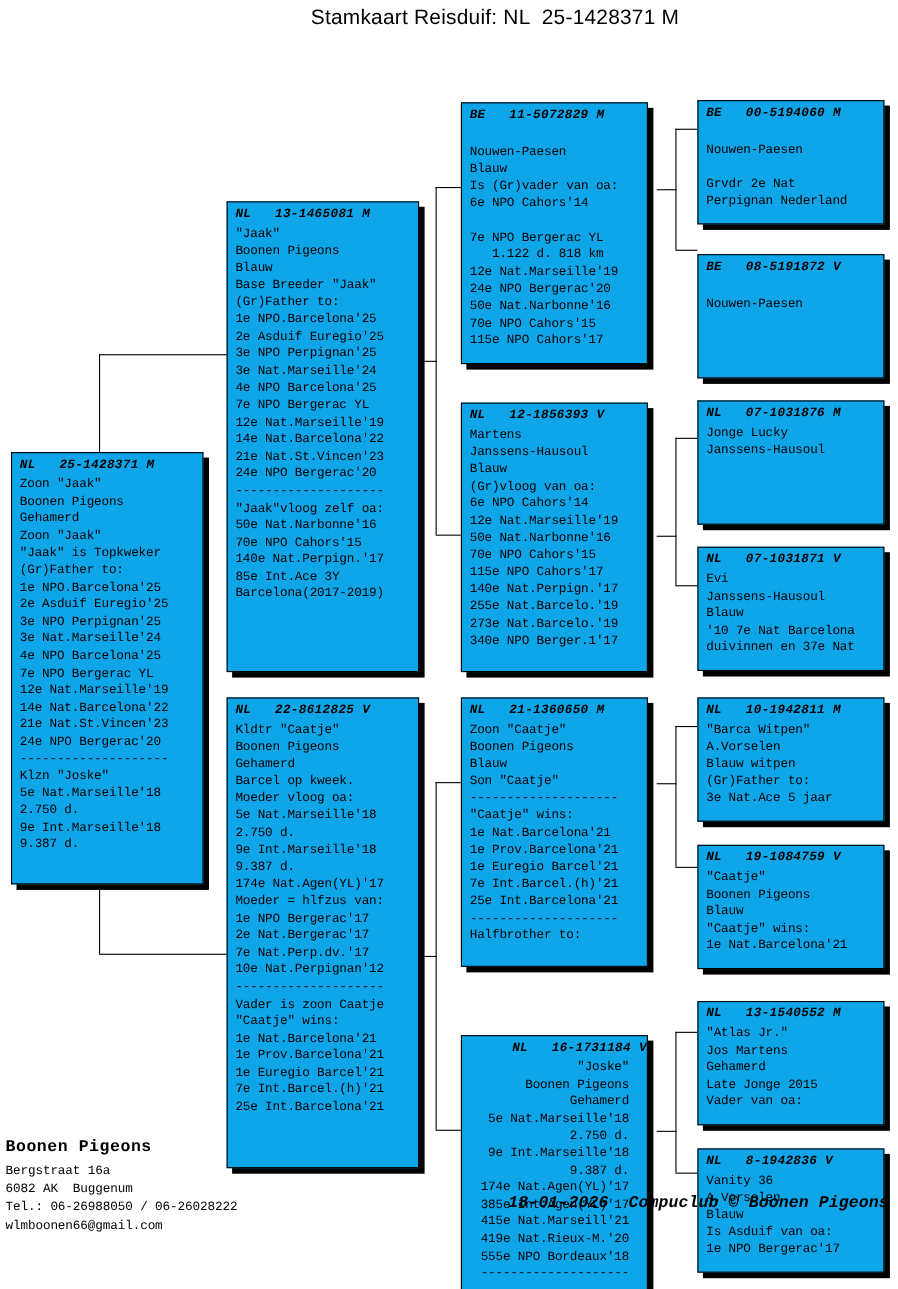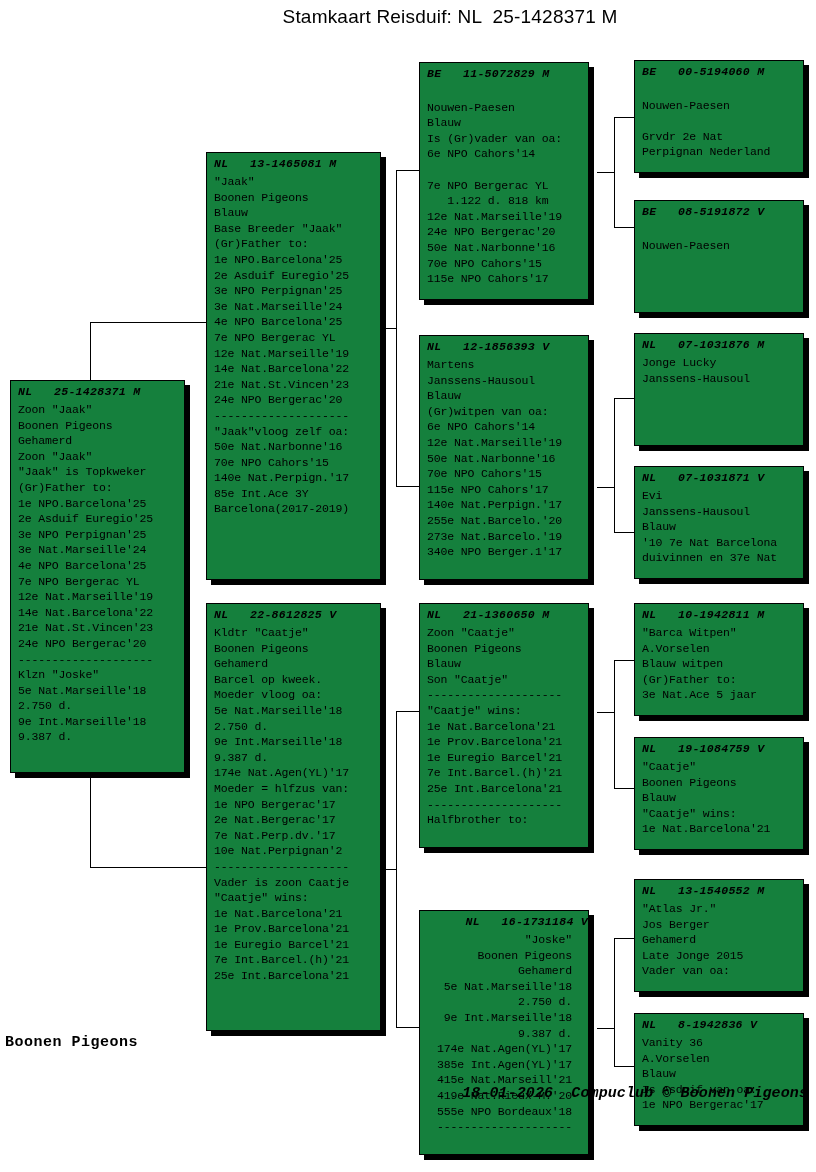--- a/index.html
+++ b/index.html
@@ -27,26 +27,27 @@
     font-size: 19px;
     font-weight: normal;
     letter-spacing: 0.2px;
     white-space: pre;
     padding-left: 42px;
   }
 
   
   .pbox {
     position: absolute;
-    background: #15803d;
+    background: #0ea5e9;
     border: 1px solid #000000;
     box-shadow: 5px 5px 0 0 #000000;
     box-sizing: border-box;
     overflow: hidden;
     z-index: 5;
+    margin-top: 31px;
   }
   .pbox .phead {
     font-size: 11.5px;
     font-weight: bold;
     font-style: italic;
     white-space: pre;
     line-height: 16px;
     padding: 3px 0 2px 7px;
     letter-spacing: 0.3px;
   }
@@ -210,21 +211,21 @@
       <div>Moeder vloog oa:</div>
       <div>5e Nat.Marseille'18</div>
       <div>2.750 d.</div>
       <div>9e Int.Marseille'18</div>
       <div>9.387 d.</div>
       <div>174e Nat.Agen(YL)'17</div>
       <div>Moeder = hlfzus van:</div>
       <div>1e NPO Bergerac'17</div>
       <div>2e Nat.Bergerac'17</div>
       <div>7e Nat.Perp.dv.'17</div>
-      <div>10e Nat.Perpignan'2</div>
+      <div>10e Nat.Perpignan'12</div>
       <div>--------------------</div>
       <div>Vader is zoon Caatje</div>
       <div>"Caatje" wins:</div>
       <div>1e Nat.Barcelona'21</div>
       <div>1e Prov.Barcelona'21</div>
       <div>1e Euregio Barcel'21</div>
       <div>7e Int.Barcel.(h)'21</div>
       <div>25e Int.Barcelona'21</div>
     </div>
 </div>
@@ -247,28 +248,28 @@
       <div>115e NPO Cahors'17</div>
     </div>
 </div>
 
 <div class="pbox" style="left:419px; top:335px; width:170px; height:245px;">
   <div class="phead">NL   12-1856393 V</div>
   <div class="plines">
       <div>Martens</div>
       <div>Janssens-Hausoul</div>
       <div>Blauw</div>
-      <div>(Gr)witpen van oa:</div>
+      <div>(Gr)vloog van oa:</div>
       <div>6e NPO Cahors'14</div>
       <div>12e Nat.Marseille'19</div>
       <div>50e Nat.Narbonne'16</div>
       <div>70e NPO Cahors'15</div>
       <div>115e NPO Cahors'17</div>
       <div>140e Nat.Perpign.'17</div>
-      <div>255e Nat.Barcelo.'20</div>
+      <div>255e Nat.Barcelo.'19</div>
       <div>273e Nat.Barcelo.'19</div>
       <div>340e NPO Berger.1'17</div>
     </div>
 </div>
 
 <div class="pbox" style="left:419px; top:603px; width:170px; height:245px;">
   <div class="phead">NL   21-1360650 M</div>
   <div class="plines">
       <div>Zoon "Caatje"</div>
       <div>Boonen Pigeons</div>
@@ -362,35 +363,41 @@
       <div>Blauw</div>
       <div>"Caatje" wins:</div>
       <div>1e Nat.Barcelona'21</div>
     </div>
 </div>
 
 <div class="pbox" style="left:634px; top:879px; width:170px; height:113px;">
   <div class="phead">NL   13-1540552 M</div>
   <div class="plines">
       <div>"Atlas Jr."</div>
-      <div>Jos Berger</div>
+      <div>Jos Martens</div>
       <div>Gehamerd</div>
       <div>Late Jonge 2015</div>
       <div>Vader van oa:</div>
     </div>
 </div>
 
 <div class="pbox" style="left:634px; top:1013px; width:170px; height:113px;">
   <div class="phead">NL   8-1942836 V</div>
   <div class="plines">
       <div>Vanity 36</div>
       <div>A.Vorselen</div>
       <div>Blauw</div>
       <div>Is Asduif van oa:</div>
       <div>1e NPO Bergerac'17</div>
     </div>
 </div>
 
 <div id="footer-left">
   <div class="fl-title">Boonen Pigeons</div>
+  <div>
+      <div class="fl-line">Bergstraat 16a</div>
+      <div class="fl-line">6082 AK  Buggenum</div>
+      <div class="fl-line">Tel.: 06-26988050 / 06-26028222</div>
+      <div class="fl-line">wlmboonen66@gmail.com</div>
+    </div>
 </div>
 
 <div id="footer-right">18-01-2026  Compuclub © Boonen Pigeons</div>
 
 </body></html>

